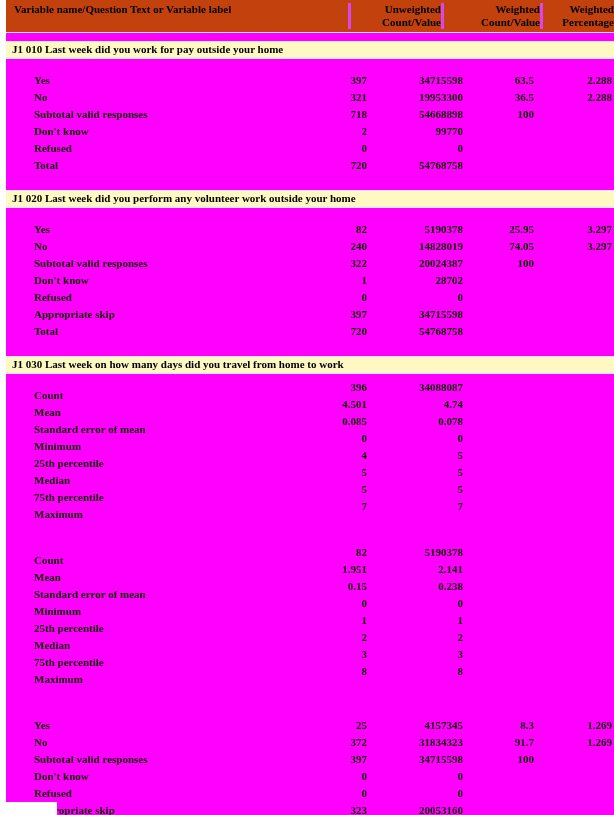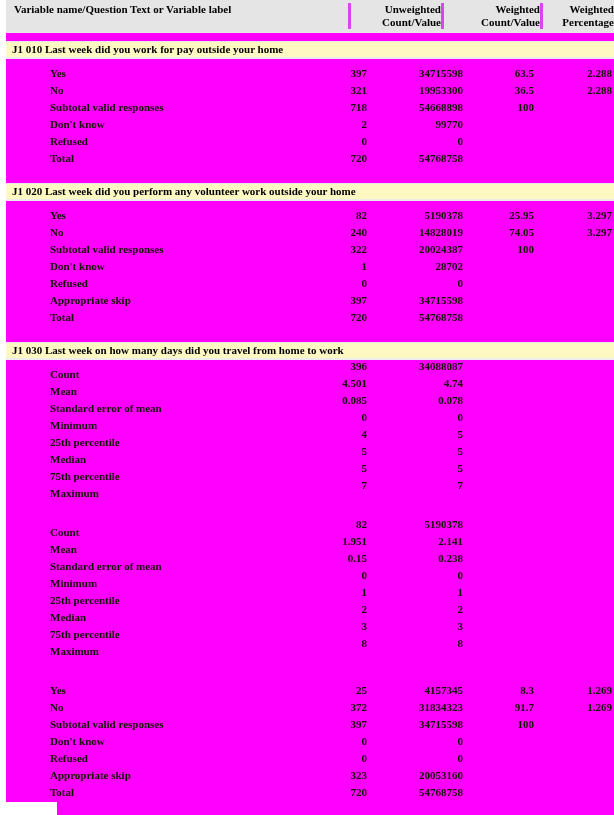--- a/index.html
+++ b/index.html
@@ -9,21 +9,21 @@
     font-weight:bold;
     background:#ffffff;
   }
   .page{position:relative;width:614px;height:815px;background:#ff00ff;overflow:hidden;}
   .left-strip{position:absolute;left:0;top:0;width:6px;height:100%;background:#ffffff;}
   .bottom-notch{position:absolute;left:0;top:802px;width:57px;height:13px;background:#ffffff;}
   .table{position:absolute;left:6px;top:0;width:608px;}
 
   
   .thead{
-    background:#e5e5e5;
+    background:#c2410c;
     display:flex;
     align-items:flex-start;
     padding:3px 0 2px 0;
     height:27px;
     border-bottom:1px solid #e9e9e9;
   }
   .thead .label-col{
     flex:1;padding-left:8px;font-size:11px;line-height:13px;color:#000;
   }
   .hcell{
@@ -40,21 +40,21 @@
 
   .section-bar{
     background:#fef9c3;
     height:15px;line-height:15px;
     font-size:11px;color:#000;
     padding-left:6px;
     border-top:1px solid #e9e9e9;
     border-bottom:2px solid #ececec;
     white-space:nowrap;overflow:hidden;
   }
-  .rows{padding-top:6px;margin-left:16px;}
+  .rows{padding-top:13px;}
   .row{display:flex;height:17px;line-height:17px;font-size:11px;color:#101400;}
   .row .label{flex:1;padding-left:28px;white-space:nowrap;overflow:hidden;}
   .c{text-align:right;white-space:nowrap;}
   .c1{width:90px;}
   .c2{width:96px;}
   .c3{width:71px;}
   .c4{width:78px;padding-right:2px;}
   .row.stats .c{position:relative;top:-8px;}
 </style>
 </head>

